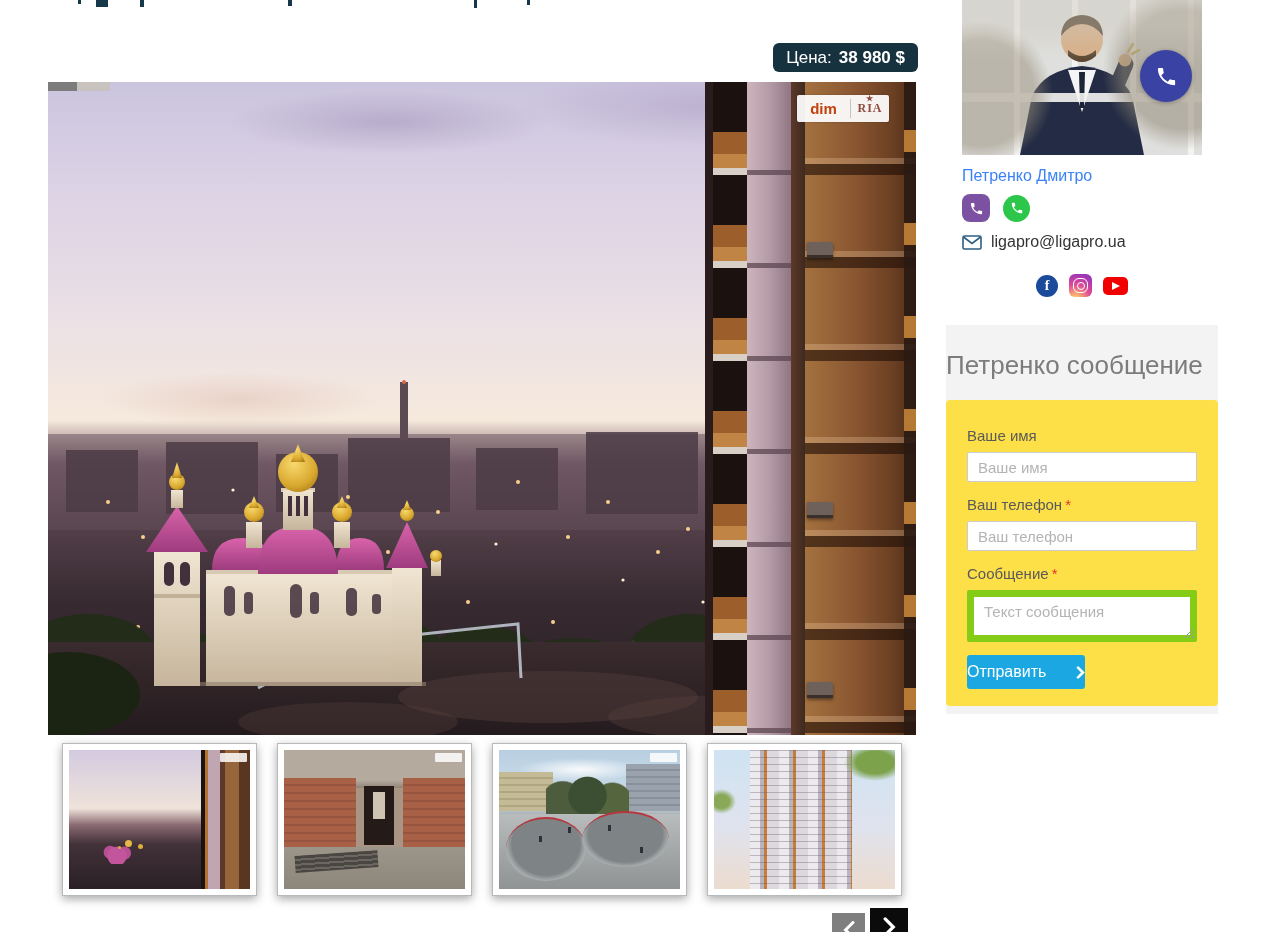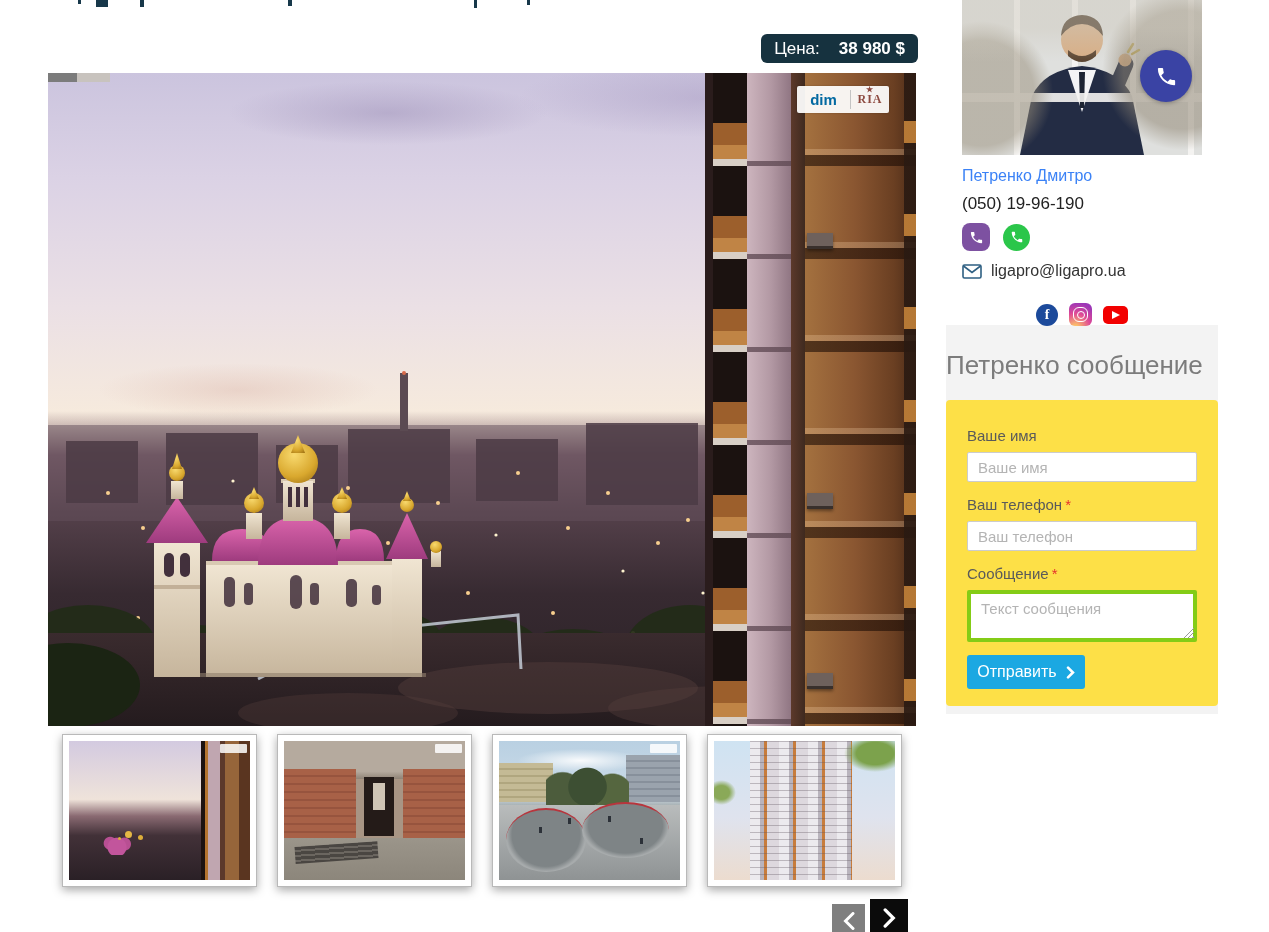--- a/index.html
+++ b/index.html
@@ -3,26 +3,26 @@
 <meta charset="utf-8">
 <style>
   * { margin:0; padding:0; box-sizing:border-box; }
   html,body { width:1269px; height:932px; background:#fff; overflow:hidden;
               font-family:"Liberation Sans", sans-serif; position:relative; }
 
   
   .tfrag { position:absolute; top:0; background:#17384a; }
 
   
-  #left-col { position:absolute; left:48px; top:7px; width:868px; height:724px; }
+  #left-col { position:absolute; left:48px; top:16px; width:868px; height:724px; }
 
   .price-badge { position:absolute; top:27px; right:-2px; height:29px;
     background:#16323f; color:#fff; border-radius:6px; padding:0 13px;
     display:flex; align-items:center; gap:7px; font-size:17px; }
-  .price-badge .pv { font-weight:bold;margin-left:12px; }
+  .price-badge .pv { font-weight:bold; }
 
   
   .gallery { position:absolute; top:66px; left:0; width:868px; height:653px; overflow:hidden;
     background:linear-gradient(180deg,#cbc4de 0%,#dbd2e5 16%,#ebe0e5 36%,#f6eadd 52%,#f2e2d1 60%,#e8d4c4 66%); }
   .cloud { position:absolute; border-radius:50%; }
   .cloud.c1 { left:180px; top:8px;  width:320px; height:64px; background:radial-gradient(closest-side, rgba(148,134,176,.42), transparent); }
   .cloud.c2 { left:470px; top:-14px; width:380px; height:78px; background:radial-gradient(closest-side, rgba(158,144,186,.38), transparent); }
   .cloud.c3 { left:50px;  top:290px; width:280px; height:54px; background:radial-gradient(closest-side, rgba(214,172,160,.35), transparent); }
   .dusk-city { position:absolute; left:0; bottom:0; width:100%; height:315px;
     background:linear-gradient(180deg, rgba(138,108,122,0) 0%, #7b5f6b 14%, #55414b 32%, #372a31 58%, #281f24 100%); }
@@ -48,21 +48,21 @@
   .ac-box { position:absolute; left:102px; width:26px; height:16px; background:#6e615c;
     border-bottom:3px solid #39302c; box-shadow:0 2px 3px rgba(0,0,0,.4); }
 
   .photo-topbar { position:absolute; left:0; top:0; width:62px; height:9px;
     background:linear-gradient(90deg,#7c7c7c 0 46%, #c8c3be 46%); }
 
   
   .wm { position:absolute; top:13px; right:27px; width:92px; height:27px;
     background:rgba(255,255,255,.93); border-radius:2px; display:flex; align-items:center;
     box-shadow:0 0 2px rgba(0,0,0,.25); }
-  .wm-dim { flex:1; text-align:center; color:#0369a1; font-size:15px; font-weight:600; }
+  .wm-dim { flex:1; text-align:center; color:#c2410c; font-size:15px; font-weight:600; }
   .wm-sep { width:1px; height:19px; background:#c4c4c4; }
   .wm-ria { width:38px; text-align:center; color:#8d4a40; font-family:"Liberation Serif",serif;
     font-weight:bold; font-size:12px; letter-spacing:1px; position:relative; }
   .wm-star { position:absolute; top:-7px; left:15px; font-size:8px; color:#8d4a40; }
 
   
   .thumbs { position:absolute; top:727px; left:14px; display:flex; gap:20px; }
   .thumb { width:195px; height:153px; background:#fff; padding:6px; border:1px solid #b9b9b9;
     box-shadow:0 3px 9px rgba(0,0,0,.35); cursor:pointer; }
   .timg { position:relative; width:100%; height:100%; overflow:hidden; }
@@ -173,29 +173,29 @@
 
   .form-card { position:absolute; left:0; top:400px; width:272px; height:306px;
     background:#fde047; border-radius:4px; padding:27px 21px; }
   .f-label { font-size:15px; color:#5a5a5a; }
   .req { color:#e5322e; margin-left:3px; }
   .f-input { width:100%; height:30px; border:1px solid #ccc; border-radius:2px;
     padding:0 10px; font-size:15px; color:#333; margin:7px 0 14px;
     font-family:"Liberation Sans", sans-serif; }
   .f-input::placeholder, .f-textarea::placeholder { color:#b4b4b4; }
   .ta-wrap { position:relative; margin:7px 0 0; }
-  .f-textarea { width:100%; height:52px; border:4px solid #84cc16; border-radius:2px;
+  .f-textarea { width:100%; height:52px; border:7px solid #84cc16; border-radius:2px;
     padding:6px 10px; font-size:15px; color:#333; resize:none;
     font-family:"Liberation Sans", sans-serif; display:block; }
   .resize-corner { position:absolute; right:3px; bottom:4px; width:11px; height:11px;
     background:repeating-linear-gradient(135deg, transparent 0 2px, #9a9a9a 2px 3px);
     clip-path:polygon(100% 0, 100% 100%, 0 100%); pointer-events:none; }
   .submit-btn { margin-top:13px; width:118px; height:34px; background:#1ba8e2; border:none;
     border-radius:3px; color:#fff; font-size:16px; display:flex; align-items:center;
-    justify-content:center; gap:9px; cursor:pointer; font-family:"Liberation Sans", sans-serif; }
+    justify-content:space-between; gap:9px; cursor:pointer; font-family:"Liberation Sans", sans-serif; }
 </style>
 </head>
 <body>
 
 <div>
   <span class="tfrag" style="left:78px;width:3px;height:4px"></span>
   <span class="tfrag" style="left:96px;width:12px;height:7px"></span>
   <span class="tfrag" style="left:140px;width:4px;height:7px"></span>
   <span class="tfrag" style="left:288px;width:4px;height:6px"></span>
   <span class="tfrag" style="left:474px;width:3px;height:8px"></span>
@@ -451,21 +451,20 @@
         <path d="M166,52 l5,-8 M170,54 l7,-4" stroke="#cdb24a" stroke-width="2.5" stroke-linecap="round"></path>
       </svg>
       <div class="call-btn">
         <svg width="23" height="23" viewBox="0 0 24 24">
           <path d="M6.6 10.8c1.5 2.9 3.7 5.1 6.6 6.6l2.2-2.2c.3-.3.7-.4 1-.2 1.1.4 2.3.6 3.6.6.6 0 1 .4 1 1V20c0 .6-.4 1-1 1C10.8 21 3 13.2 3 4c0-.6.4-1 1-1h3.5c.6 0 1 .4 1 1 0 1.2.2 2.4.6 3.6.1.3 0 .7-.2 1l-2.3 2.2z" fill="#fff"></path>
         </svg>
       </div>
     </div>
 
     <div class="agent-name">Петренко Дмитро</div>
-    <div class="agent-phone">(050) 19-96-190</div>
 
     <div class="msgr-row">
       <span class="viber">
         <svg width="15" height="15" viewBox="0 0 24 24">
             <path d="M6.6 10.8c1.5 2.9 3.7 5.1 6.6 6.6l2.2-2.2c.3-.3.7-.4 1-.2 1.1.4 2.3.6 3.6.6.6 0 1 .4 1 1V20c0 .6-.4 1-1 1C10.8 21 3 13.2 3 4c0-.6.4-1 1-1h3.5c.6 0 1 .4 1 1 0 1.2.2 2.4.6 3.6.1.3 0 .7-.2 1l-2.3 2.2z" fill="#fff"></path>
           </svg>
       </span>
       <span class="whatsapp">
         <svg width="14" height="14" viewBox="0 0 24 24">
             <path d="M6.6 10.8c1.5 2.9 3.7 5.1 6.6 6.6l2.2-2.2c.3-.3.7-.4 1-.2 1.1.4 2.3.6 3.6.6.6 0 1 .4 1 1V20c0 .6-.4 1-1 1C10.8 21 3 13.2 3 4c0-.6.4-1 1-1h3.5c.6 0 1 .4 1 1 0 1.2.2 2.4.6 3.6.1.3 0 .7-.2 1l-2.3 2.2z" fill="#fff"></path>

